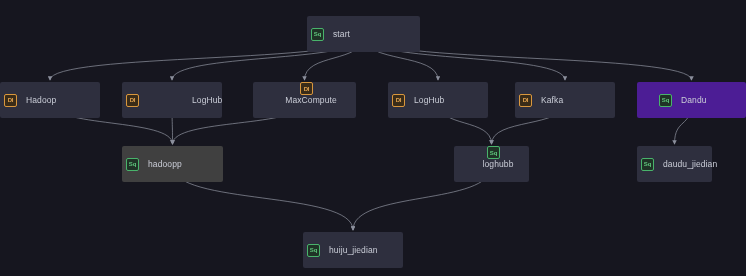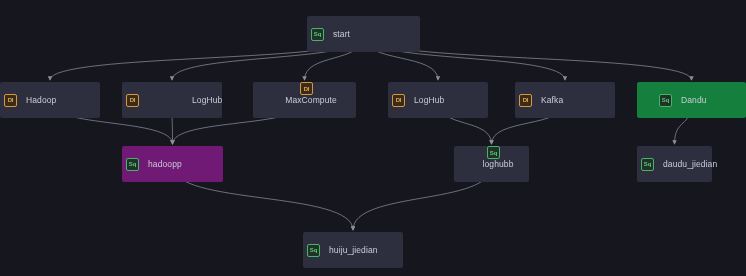--- a/index.html
+++ b/index.html
@@ -122,25 +122,25 @@
         <span class="node-label" style="color: rgb(201, 204, 214);">MaxCompute</span>
       </div>
       <div class="node" style="left: 388px; top: 82px; width: 100px; background: rgb(46, 47, 62);">
         <span class="node-icon di">DI</span>
         <span class="node-label" style="color: rgb(201, 204, 214);">LogHub</span>
       </div>
       <div class="node" style="left: 515px; top: 82px; width: 100px; background: rgb(46, 47, 62);">
         <span class="node-icon di">DI</span>
         <span class="node-label" style="color: rgb(201, 204, 214);">Kafka</span>
       </div>
-      <div class="node" style="left: 637px; top: 82px; width: 109px; background: #15803d; padding-left: 22px;">
+      <div class="node" style="left: 637px; top: 82px; width: 109px; background: #4c1d95; padding-left: 22px;">
         <span class="node-icon sq">Sq</span>
         <span class="node-label" style="color: rgb(201, 204, 214);">Dandu</span>
       </div>
-      <div class="node" style="left: 122px; top: 146px; width: 101px; background: #701a75;">
+      <div class="node" style="left: 122px; top: 146px; width: 101px; background: #404040;">
         <span class="node-icon sq">Sq</span>
         <span class="node-label" style="color: rgb(201, 204, 214);">hadoopp</span>
       </div>
       <div class="node" style="left: 454px; top: 146px; width: 75px; background: rgb(46, 47, 62); flex-direction: column;">
         <span class="node-icon sq">Sq</span>
         <span class="node-label" style="color: rgb(201, 204, 214);">loghubb</span>
       </div>
       <div class="node" style="left: 637px; top: 146px; width: 75px; background: rgb(46, 47, 62);">
         <span class="node-icon sq">Sq</span>
         <span class="node-label" style="color: rgb(201, 204, 214);">daudu_jiedian</span>

